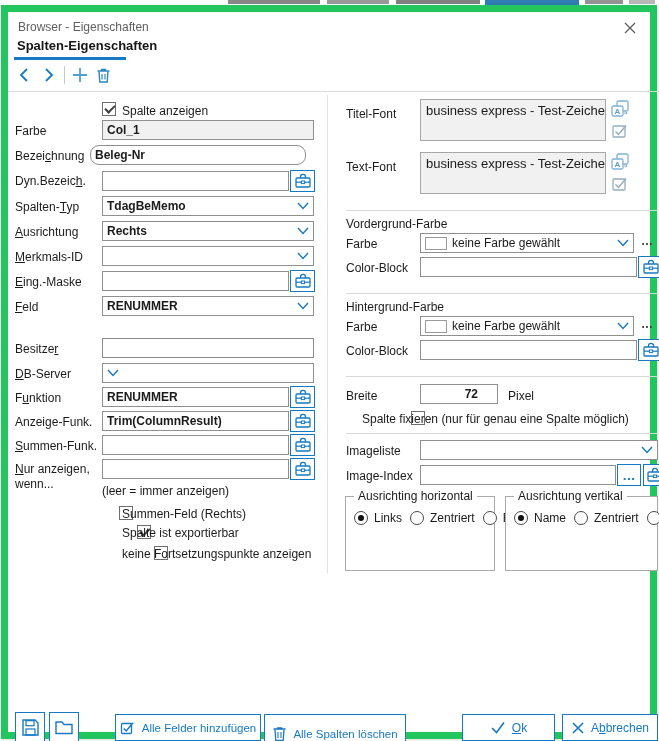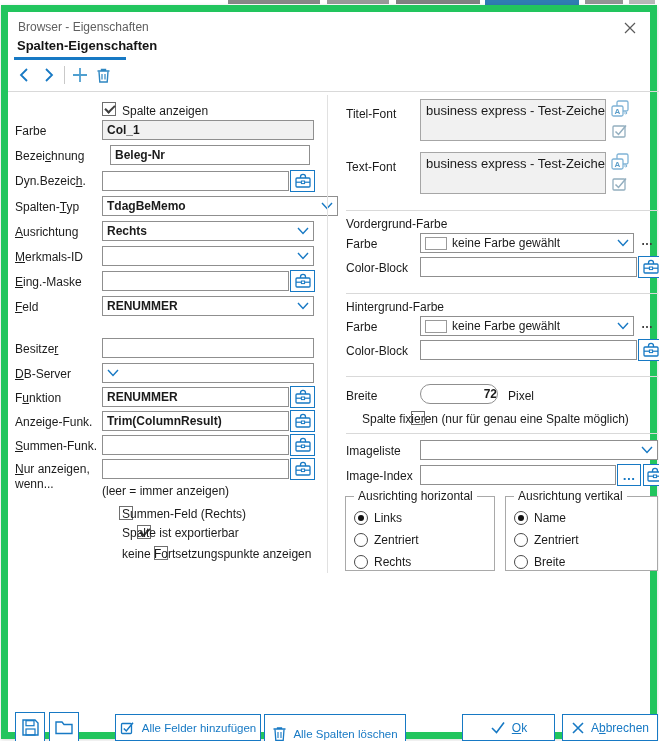--- a/index.html
+++ b/index.html
@@ -27,21 +27,21 @@
   .vsep{width:1px; background:#c9c9c9;}
   .hr{height:1px; background:var(--sep);}
   .vdiv{width:1px; background:#e1e1e1;}
   .lbl{font-size:12px; color:var(--text); white-space:nowrap;}
   .lbl.wrap{white-space:normal; line-height:1.25;}
   .field{
     border:1px solid var(--border); background:#fff; height:20px; font:inherit;
     font-weight:700; padding:0 4px; color:var(--text); outline:none;
   }
   .field.ro{background:var(--readonly);}
-  .field.num{text-align:right; padding-right:0;border-radius:10px;}
+  .field.num{text-align:right; padding-right:19px;}
   .ddl{
     border:1px solid var(--border); background:#fff; height:20px;
     display:flex; align-items:center; padding:0 4px; cursor:pointer; gap:5px;
   }
   .ddl .val{font-weight:700; flex:1; white-space:nowrap; overflow:hidden;}
   .ddl .val.reg{font-weight:400;}
   .swatch{width:22px; height:13px; background:#fff; border:1px solid #9a9a9a; flex:none;}
   .tbx{
     border:1px solid var(--accent); background:#fff; cursor:pointer;
     width:25px; height:22px; display:flex; align-items:center; justify-content:center; padding:0;
@@ -73,21 +73,21 @@
     display:inline-block; position:relative; cursor:pointer; flex:none;
   }
   .radio.sel::after{
     content:""; position:absolute; left:3px; top:3px; width:6px; height:6px;
     border-radius:50%; background:#111;
   }
   .group{border:1px solid #a9a9a9; position:absolute; background:#fff;}
   .group .legend{
     position:absolute; top:-8px; left:8px; background:#fff; padding:0 4px; font-size:12px; white-space:nowrap;
   }
-  .group .opts{position:absolute; left:8px; top:14px; display:flex; flex-direction:column; gap:8px;}
+  .group .opts{position:absolute; left:8px; top:14px; display:flex; flex-direction:row; gap:8px;}
   .group .opt{display:flex; align-items:center; gap:6px;}
   .btn{
     border:1px solid var(--accent); background:#fff; color:var(--accent); cursor:pointer;
     font-family:inherit; font-size:11.5px; display:flex; align-items:center; justify-content:center;
     gap:6px; white-space:nowrap;
   }
   .iconbtn{width:30px; height:30px; padding:0;}
   .hint{font-size:12px; color:var(--text);}
   .sect{font-size:12px; color:var(--text); white-space:nowrap;}
   svg{display:block;}
@@ -155,37 +155,37 @@
   <div class="abs hr" style="left:0;top:79px;width:654px"></div>
 
   
   <span class="abs cb checked" style="left:94px;top:90px"></span>
   <span class="abs cblbl" style="left:114px;top:92px">Spalte anzeigen</span>
 
   <span class="abs lbl" style="left:7px;top:112px">Farbe</span>
   <input class="abs field ro" style="left: 94px; top: 108px; width: 212px;" readonly="" value="Col_1">
 
   <span class="abs lbl" style="left:7px;top:137px">Bezei<u>c</u>hnung</span>
-  <input class="abs field" style="left: 102px; top: 133px; width: 200px;" value="Beleg-Nr">
+  <input class="abs field" style="left: 82px; top: 133px; width: 216px; border-radius: 9px;" value="Beleg-Nr">
 
   <span class="abs lbl" style="left:7px;top:162px">Dyn.Bezeic<u>h</u>.</span>
   <input class="abs field" style="left: 94px; top: 159px; width: 187px;" value="">
   <button class="abs tbx" style="left:282px;top:158px">
     <span>
       <svg width="18" height="16" viewBox="0 0 18 16">
         <rect x="2" y="5" width="14" height="9" rx="1" stroke="#1779c4" stroke-width="1.3" fill="none"></rect>
         <path d="M6.5 5 V3.8 A2.5 2.5 0 0 1 11.5 3.8 V5" stroke="#1779c4" stroke-width="1.3" fill="none"></path>
         <path d="M2 9.2 H16" stroke="#1779c4" stroke-width="1.2"></path>
         <rect x="7.4" y="8" width="3.2" height="2.6" fill="#fff" stroke="#1779c4" stroke-width="1"></rect>
       </svg>
     </span>
   </button>
 
   <span class="abs lbl" style="left:7px;top:188px">Spalten-<u>T</u>yp</span>
-  <div class="abs ddl" style="left:94px;top:184px;width:236px">
+  <div class="abs ddl" style="left:94px;top:184px;width:212px">
     <span class="val">TdagBeMemo</span>
     <span>
         <svg width="12" height="8" viewBox="0 0 12 8">
           <path d="M1 1 L6 6.5 L11 1" stroke="#1779c4" stroke-width="1.4" fill="none"></path>
         </svg>
       </span>
   </div>
 
   <span class="abs lbl" style="left:7px;top:213px"><u>A</u>usrichtung</span>
   <div class="abs ddl" style="left:94px;top:209px;width:212px">

